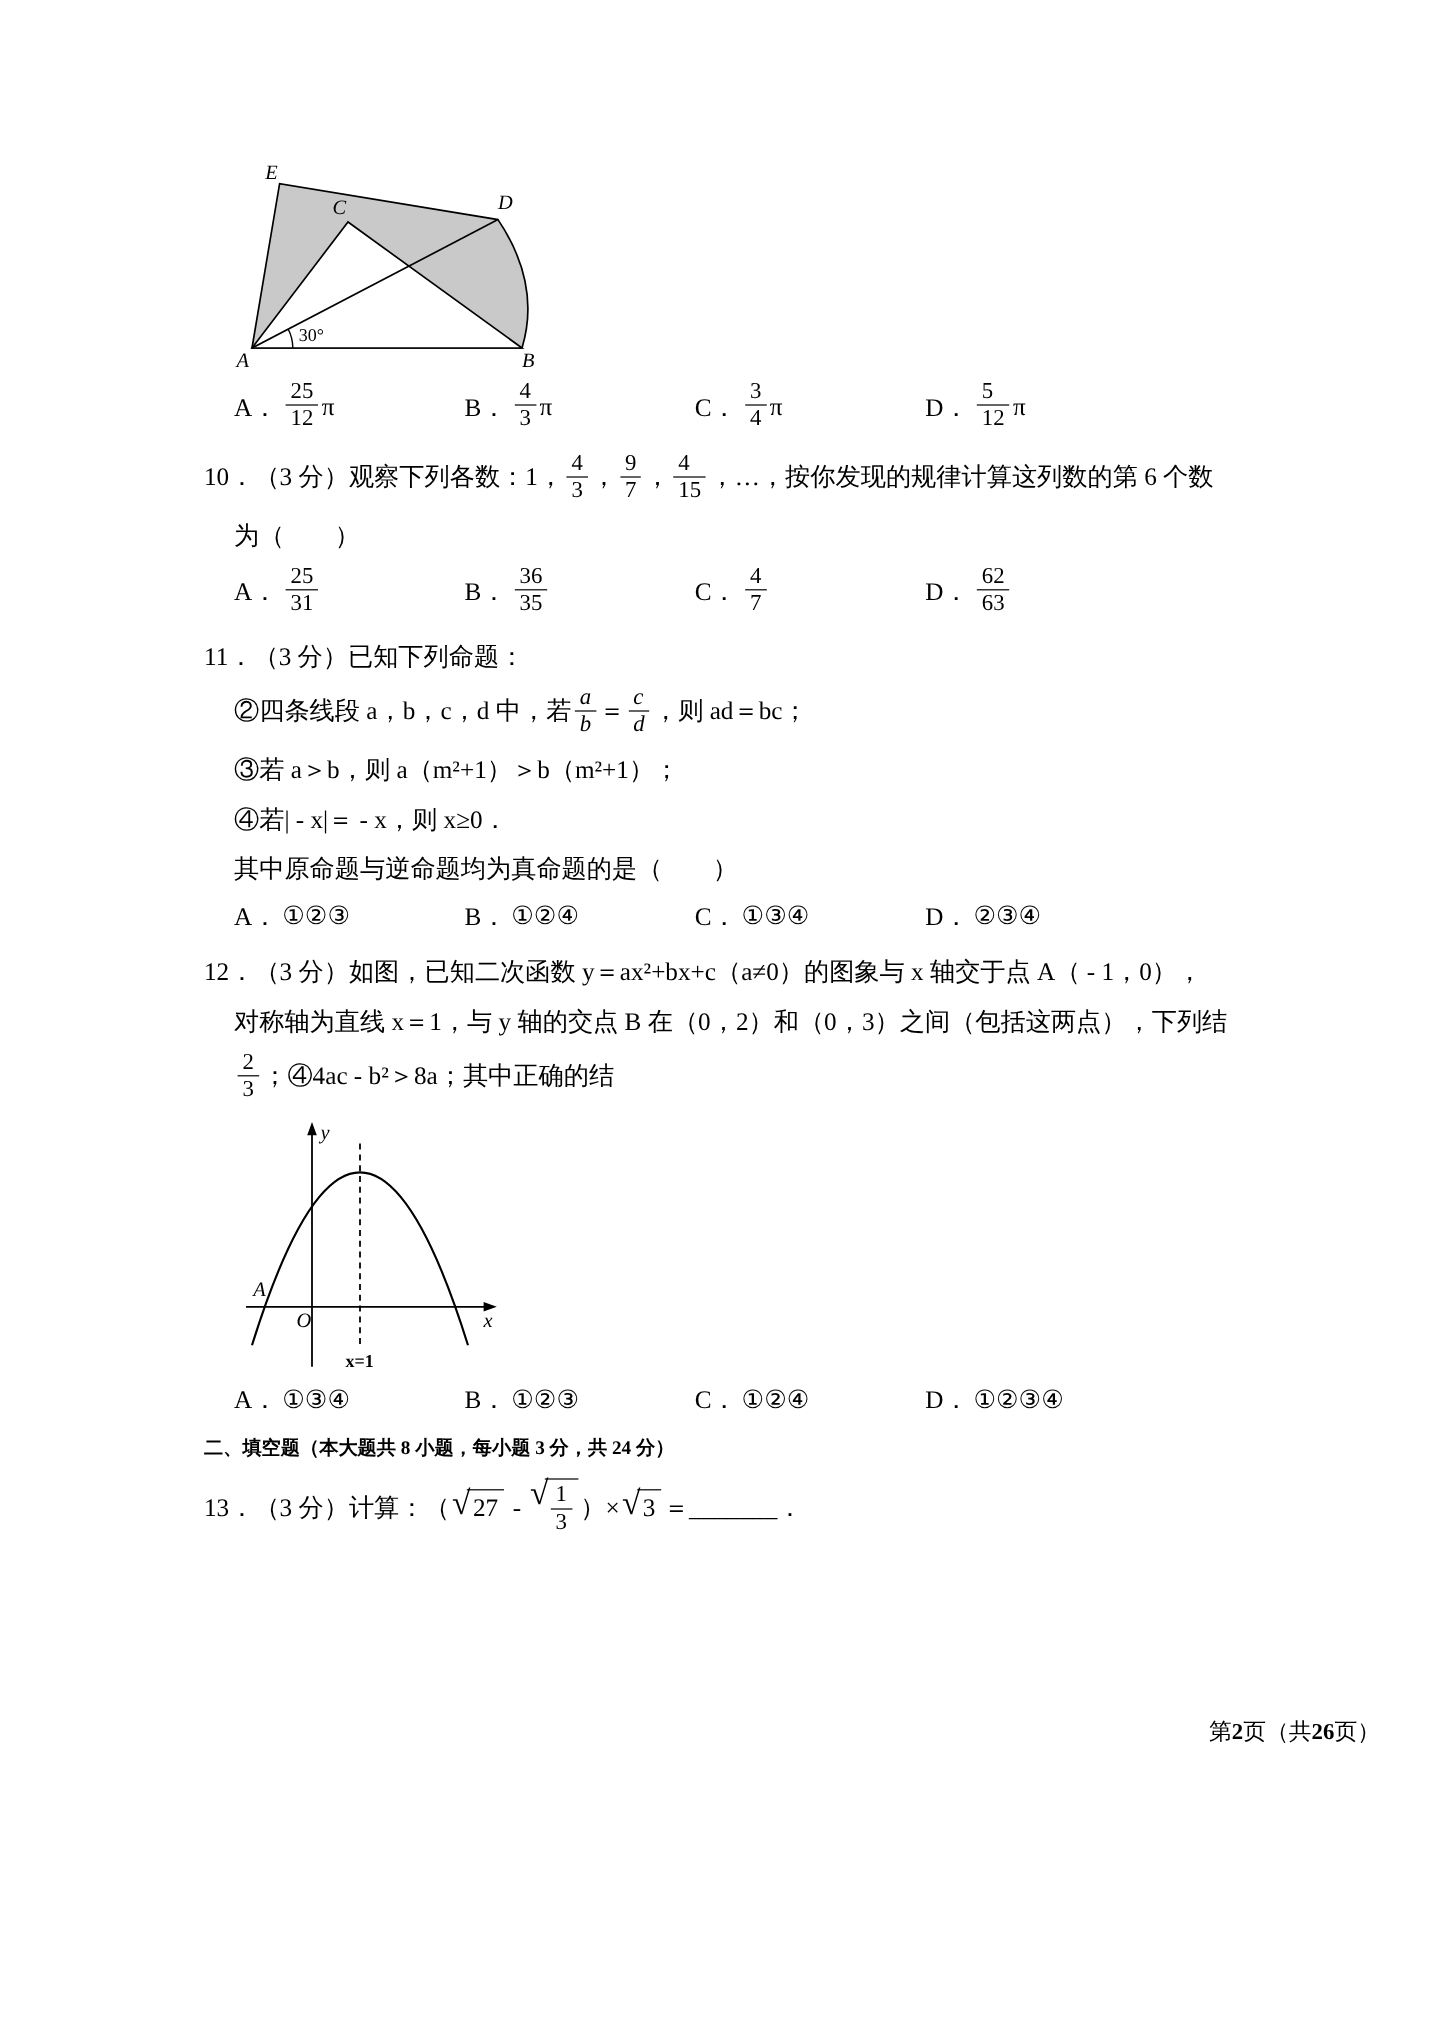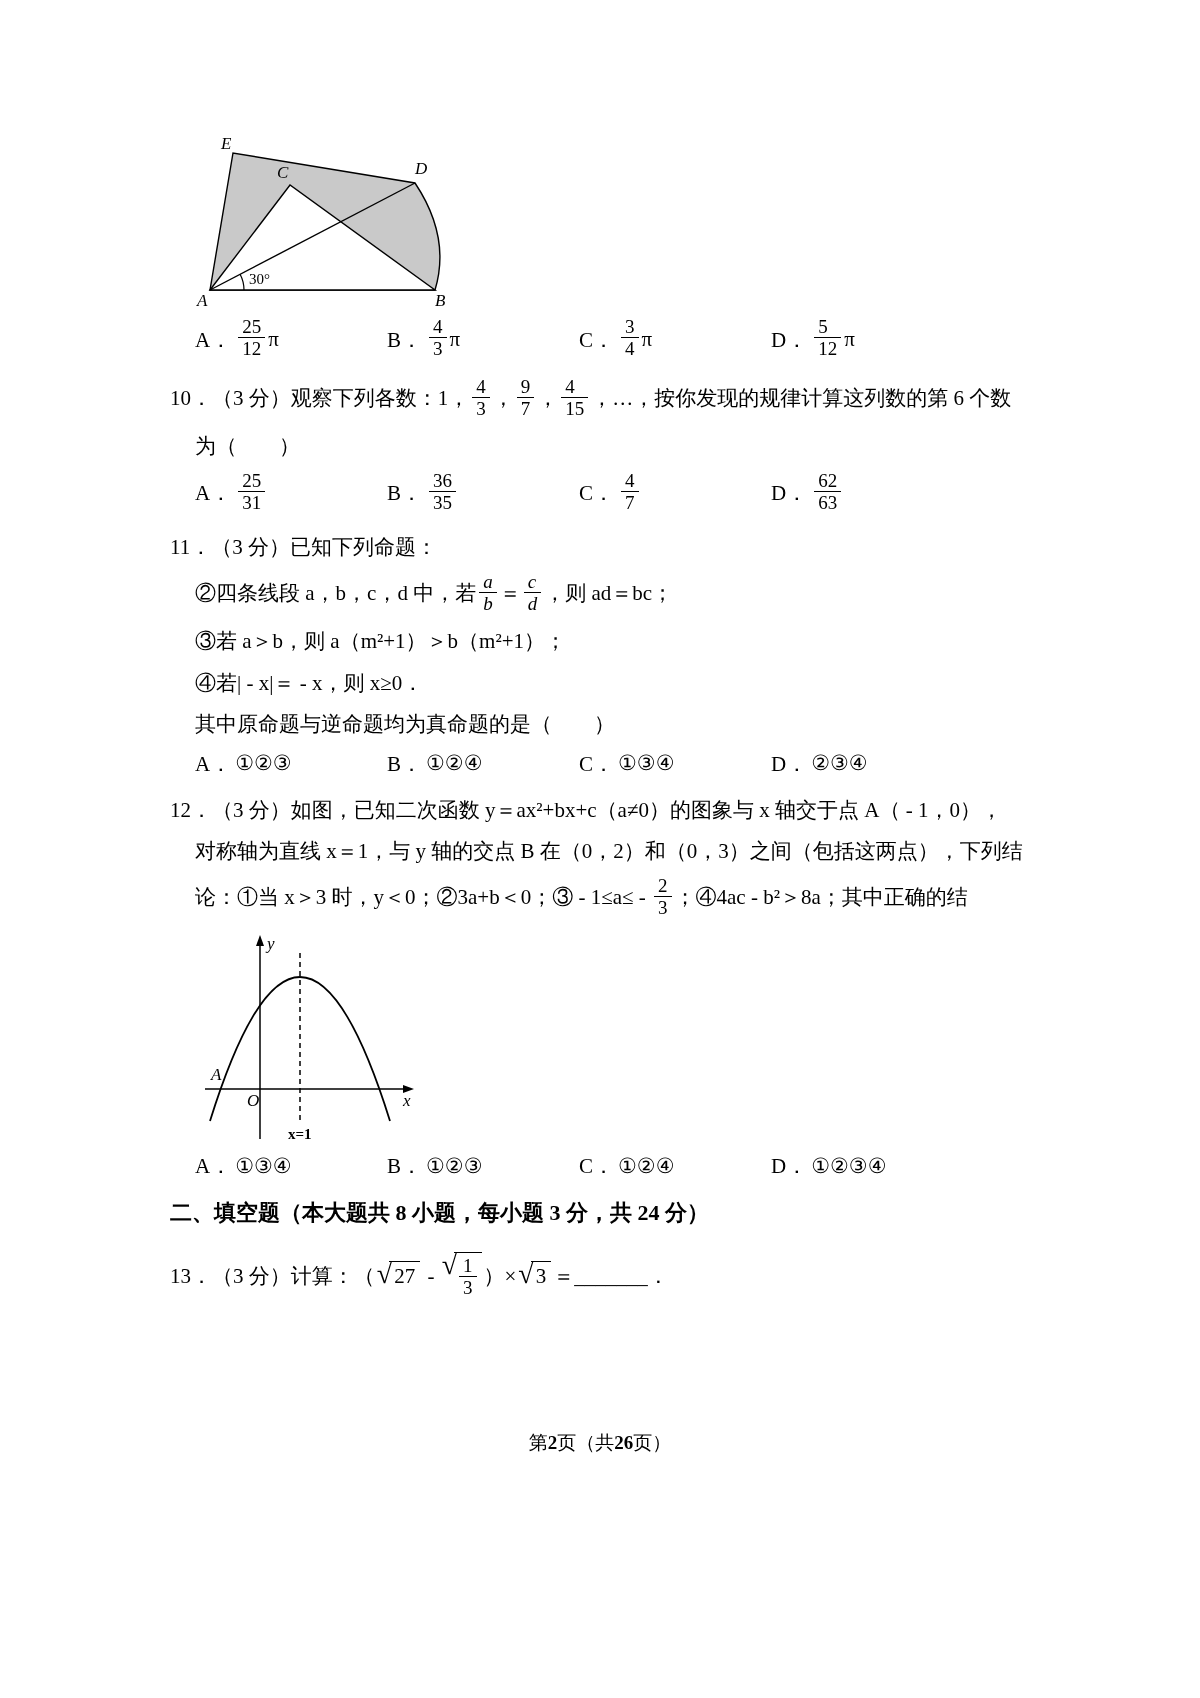--- a/index.html
+++ b/index.html
@@ -19,23 +19,23 @@
   .frac { display:inline-block; vertical-align:middle; 
           line-height:1.12; margin:0 3px; font-size:19px; position:relative; top:-2px; }
   .frac .num, .frac .den { display:block; padding:0 4px; }
   .frac .den { border-top:1.5px solid #000; }
   .frac.it { font-style:italic; }
   .sqrt { display:inline-flex; align-items:flex-start; vertical-align:middle;
           position:relative; top:-3px; margin:0 2px; }
   .sqrt .sign { font-size:28px; line-height:1; margin-right:-3px; transform:translateY(-1px); }
   .sqrt .under { border-top:1.8px solid #000; padding:2px 5px 0 5px; line-height:1.2; }
   .sqrt .under .frac { top:0; margin:0; }
-  .heading { font-weight:bold; margin:6px 0 24px 0; font-size:22px; }
+  .heading { font-weight:bold; margin:6px 0 14px 0; font-size:16px; }
   .blank { letter-spacing:0; }
-  .footer { position:absolute; top:1430px; left:50px; width:1100px; text-align:center;
+  .footer { position:absolute; top:1430px; left:50px; width:1100px; text-align:right;
             font-size:19px; }
   .footer .num { font-weight:bold; }
   svg text { font-family:"Liberation Serif","DejaVu Serif",serif; }
   svg .pt { font-style:italic; font-size:17px; }
   svg .ang { font-size:15px; }
 </style>
 </head>
 <body>
 
 <div class="content">
@@ -145,21 +145,21 @@
     </div>
     <div class="opt">
       <span class="lbl">D．</span>
       <span>②③④</span>
     </div>
   </div>
 
   <div class="qline">12．（3 分）如图，已知二次函数 y＝ax²+bx+c（a≠0）的图象与 x 轴交于点 A（ - 1，0），</div>
   <div class="qline indent">对称轴为直线 x＝1，与 y 轴的交点 B 在（0，2）和（0，3）之间（包括这两点），下列结</div>
   <div class="qline indent">
-    <span>论：①当 x＞3 时，y＜0；②3a+b＜0；③ - 1≤a≤ - </span><span class="frac"><span class="num">2</span><span class="den">3</span></span><span>；④4ac - b²＞8a；其中正确的结</span>
+    <span class="frac"><span class="num">2</span><span class="den">3</span></span><span>；④4ac - b²＞8a；其中正确的结</span>
   </div>
 
   <svg class="fig" width="225" height="215" viewBox="0 0 225 215">
     <line x1="65" y1="210" x2="65" y2="14" stroke="#000" stroke-width="1.5"></line>
     <polygon points="65,6 61,17 69,17" fill="#000"></polygon>
     <line x1="10" y1="160" x2="212" y2="160" stroke="#000" stroke-width="1.5"></line>
     <polygon points="219,160 208,156 208,164" fill="#000"></polygon>
     <line x1="105" y1="24" x2="105" y2="193" stroke="#000" stroke-width="1.5" stroke-dasharray="5 4"></line>
     <path d="M15,192 Q105,-96 195,192" fill="none" stroke="#000" stroke-width="1.8"></path>
     <text class="pt" x="72" y="20">y</text>

